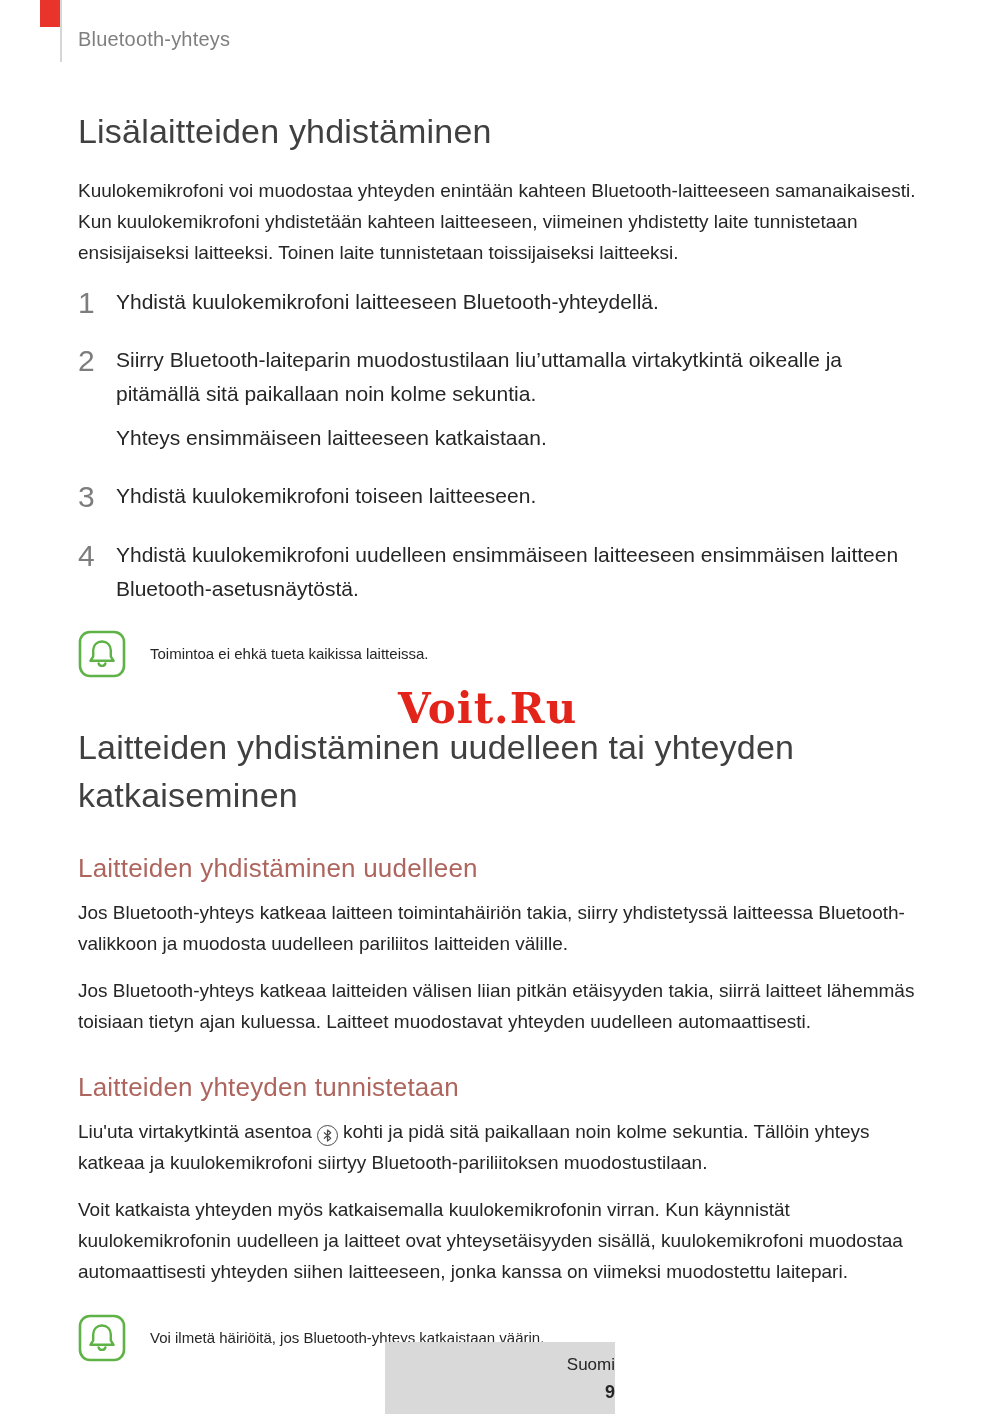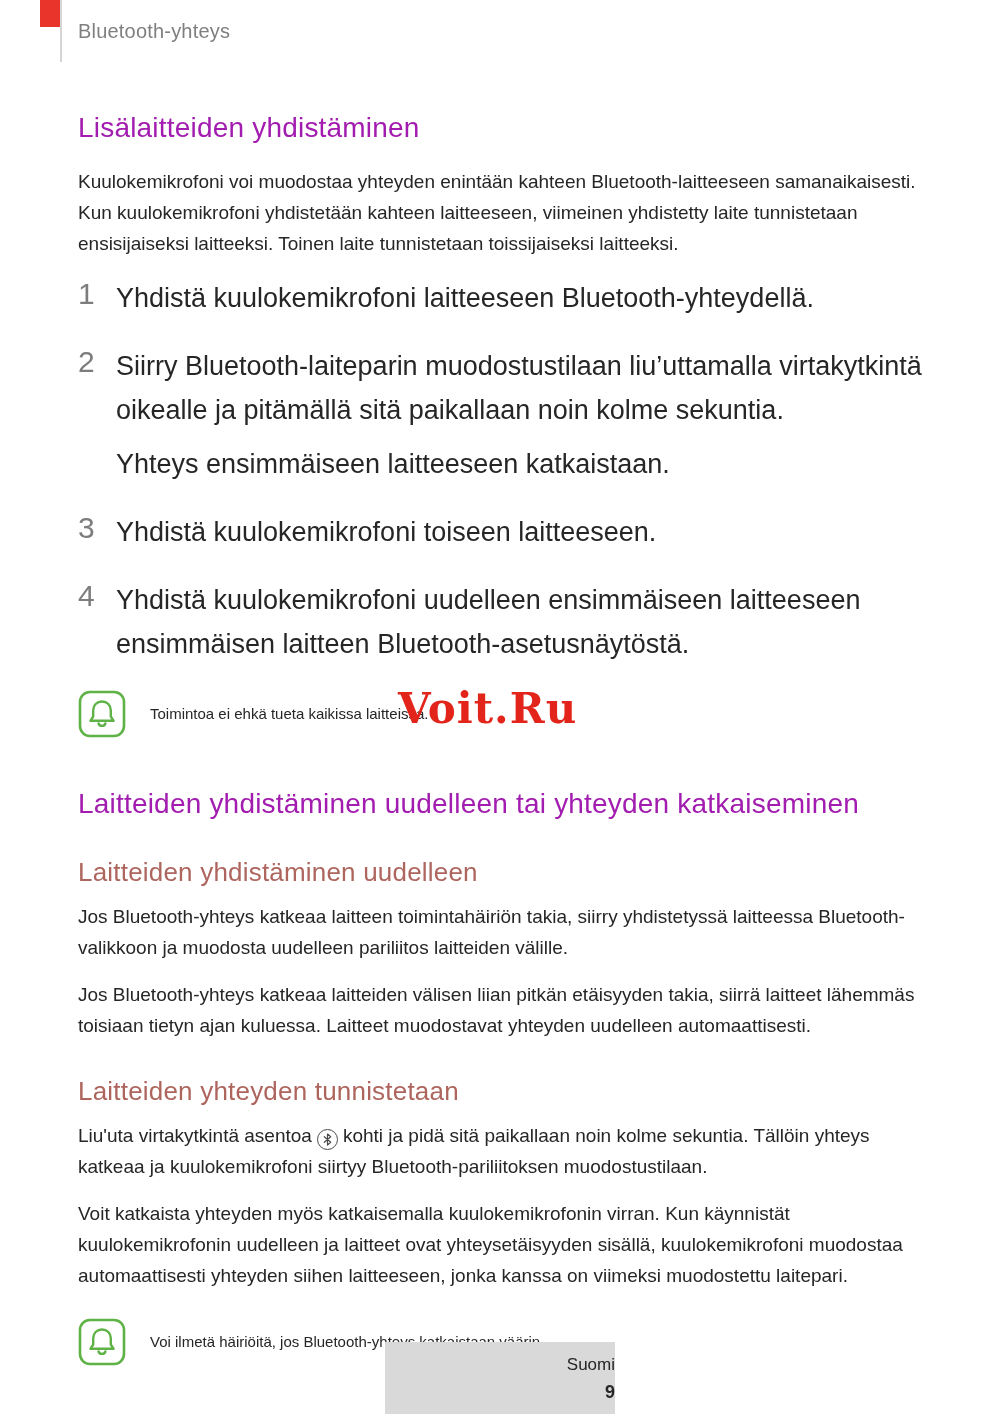--- a/index.html
+++ b/index.html
@@ -8,40 +8,40 @@
     width:1000px;height:1414px;
     background:#ffffff;
     font-family:"Liberation Sans","DejaVu Sans",sans-serif;
     color:#2b2b2b;
     overflow:hidden;
   }
   
   .corner-red{position:absolute;left:40px;top:0;width:22px;height:27px;background:#e8342a;}
   .corner-line{position:absolute;left:60px;top:0;width:2px;height:62px;background:#d6d6d6;}
   .running-header{
-    position:absolute;left:78px;top:20px;
+    position:absolute;left:78px;top:28px;
     font-size:20px;color:#7f7f7f;letter-spacing:.2px;
   }
   
   .content{position:absolute;left:78px;top:108px;width:845px;}
   h1.sec-title{
-    font-size:28px;line-height:1.4;font-weight:500;
-    color:#a21caf;margin:0 0 20px 0;letter-spacing:.2px;
+    font-size:34px;line-height:1.4;font-weight:500;
+    color:#404040;margin:0 0 20px 0;letter-spacing:.2px;
   }
   h1.sec-title.second{margin-top:46px;margin-bottom:24px;}
   p.body{
     font-size:19px;line-height:1.63;margin:0 0 16px 0;color:#262626;
   }
   
   .step{display:flex;margin:0 0 24px 0;}
   .step .num{
     flex:0 0 38px;font-size:30px;color:#7d7d7d;font-weight:400;
     line-height:1.1;padding-top:1px;
   }
-  .step .txt{flex:1;font-size:27px;line-height:1.63;color:#262626;}
+  .step .txt{flex:1;font-size:21px;line-height:1.63;color:#262626;}
   .step .sub{margin-top:10px;}
   
   .note{display:flex;align-items:center;margin:10px 0 40px 0;}
   .note .bell{flex:0 0 48px;height:48px;margin-right:24px;}
   .note .note-text{font-size:15px;color:#262626;line-height:1.5;}
   
   h2.subhead{
     font-size:26px;font-weight:500;color:#ae655e;
     margin:34px 0 14px 0;letter-spacing:.2px;
   }

